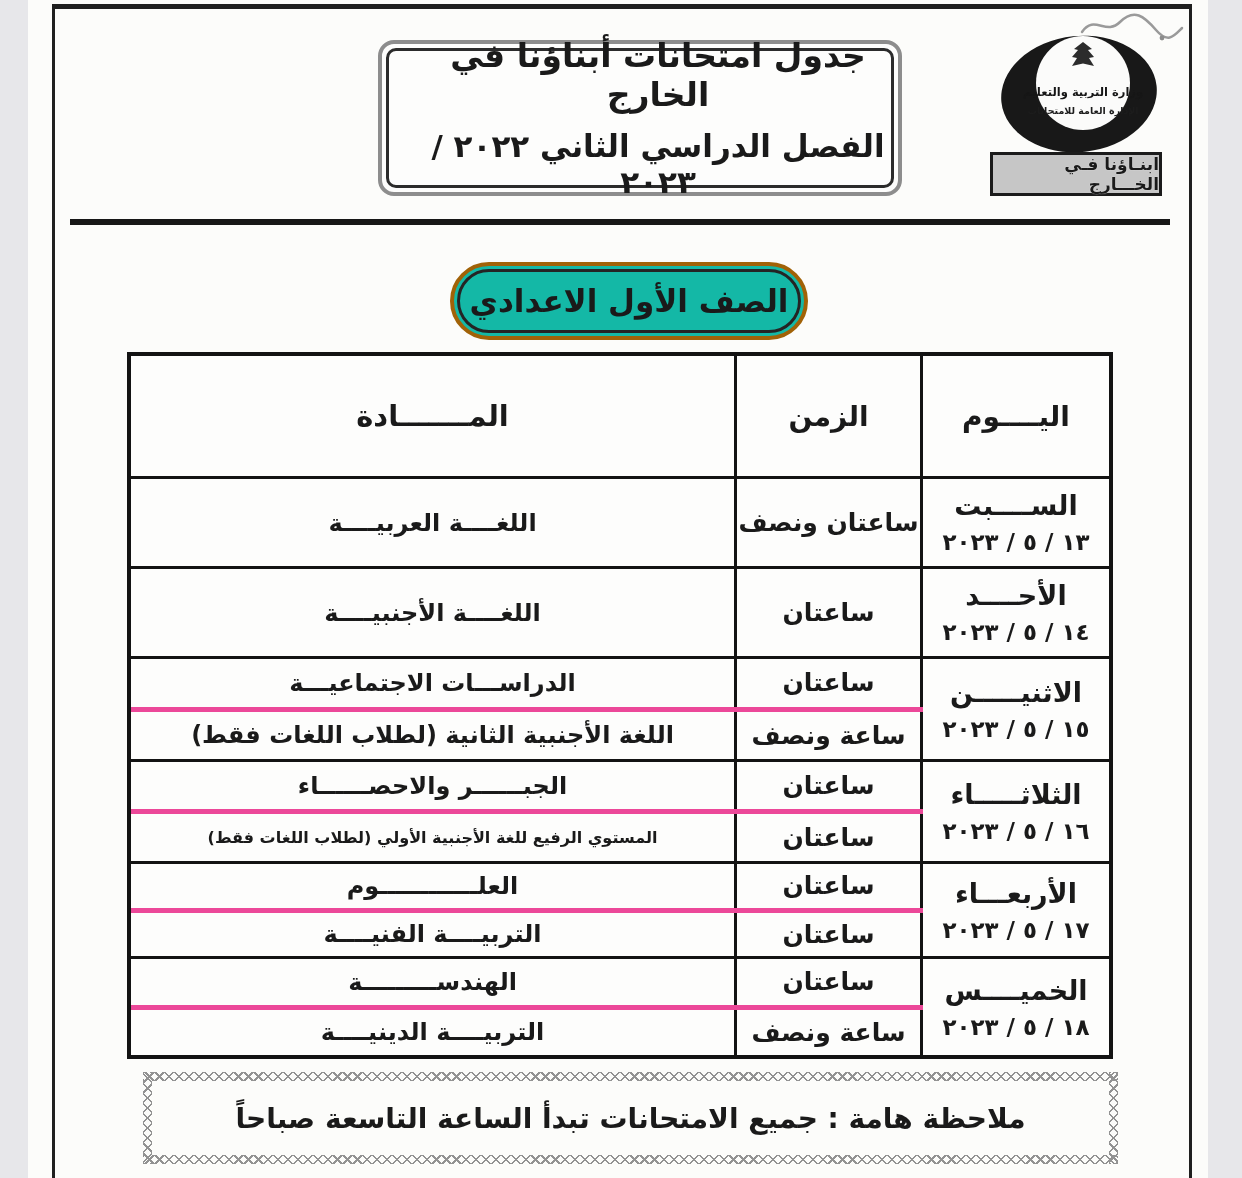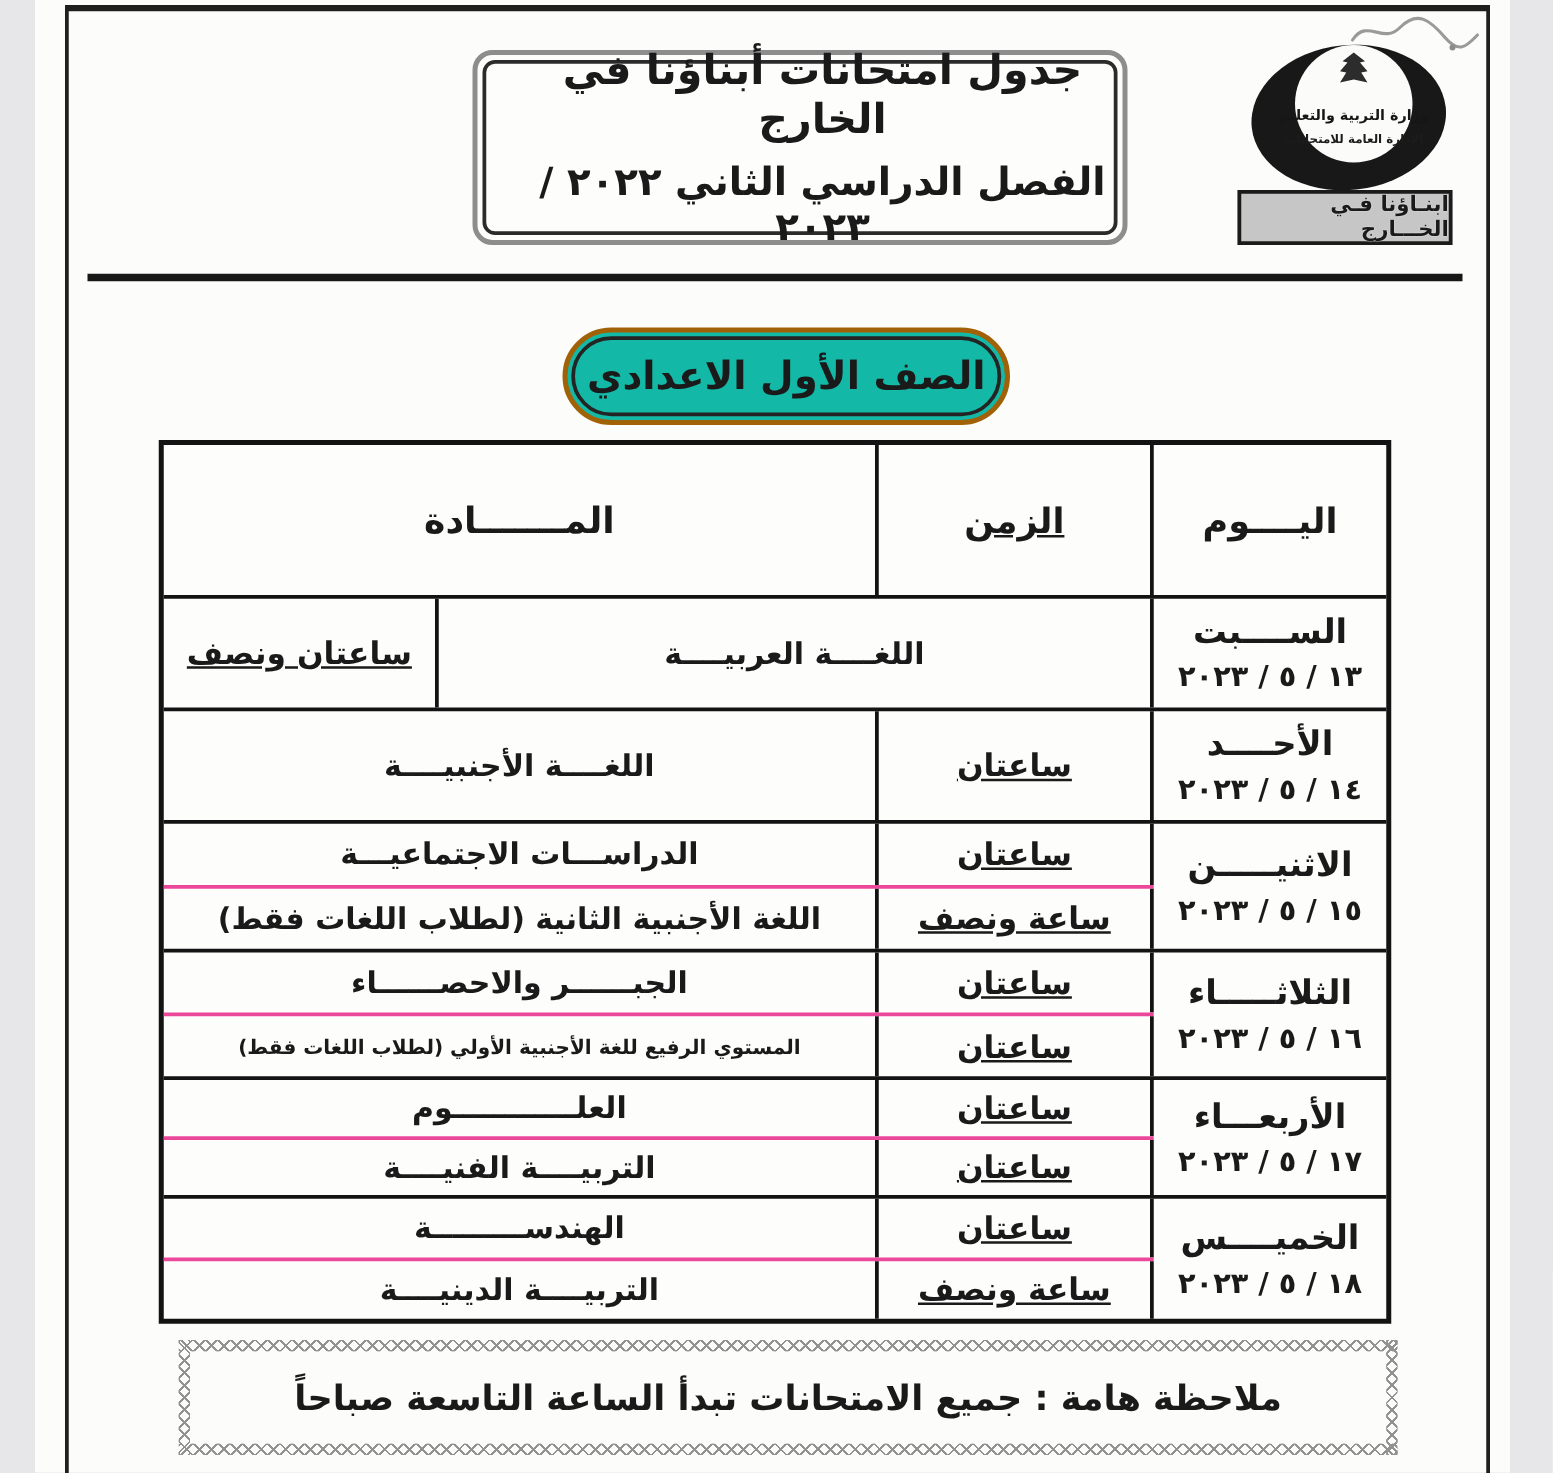--- a/index.html
+++ b/index.html
@@ -90,23 +90,23 @@
   }
   .trow{ display:flex; border-top:3px solid #131313; }
   .trow.first{ border-top:none; }
   .cell{ display:flex; align-items:center; justify-content:center;
          direction:rtl; text-align:center; box-sizing:border-box; }
   .cell-day{ width:186px; flex-direction:column; gap:8px; }
   .day-name{ font-size:27px; font-weight:bold; }
   .day-date{ font-size:23px; font-weight:bold; }
   .exams{ flex:1; display:flex; flex-direction:column; }
   .exam{ flex:1; display:flex; }
-  .exam + .exam{ border-top:3px solid #ec4899; }
+  .exam + .exam{ border-top:5px solid #ec4899; }
   .cell-subject{ flex:1; border-right:3px solid #131313; font-size:24px; font-weight:bold; padding:0 10px; }
-  .cell-time{ width:220px; border-right:3px solid #131313; font-size:25px; font-weight:bold;text-decoration:underline; }
+  .cell-time{ width:186px; border-right:3px solid #131313; font-size:25px; font-weight:bold; }
   .hdr .cell-subject{ font-size:29px; }
   .hdr .cell-time, .hdr .cell-day{ font-size:28px; font-weight:bold; }
 
   
   .note-box{
     position:absolute; left:143px; top:1072px;
     width:975px; height:92px;
     display:flex; align-items:center; justify-content:center;
     direction:rtl; text-align:center;
     font-size:28px; font-weight:bold;
@@ -157,22 +157,22 @@
 
   <div class="trow hdr first" style="height:120px">
     <div class="cell cell-subject">المـــــــادة</div>
     <div class="cell cell-time">الزمن</div>
     <div class="cell cell-day">اليــــوم</div>
   </div>
 
   <div class="trow" style="height:87px">
     <div class="exams">
       <div class="exam">
+        <div class="cell cell-subject">اللغــــة العربيــــة</div>
         <div class="cell cell-time">ساعتان ونصف</div>
-        <div class="cell cell-subject">اللغــــة العربيــــة</div>
       </div>
     </div>
     <div class="cell cell-day">
       <div class="day-name">الســــبت</div>
       <div class="day-date">١٣ / ٥ / ٢٠٢٣</div>
     </div>
   </div>
 
   <div class="trow" style="height:87px">
     <div class="exams">

